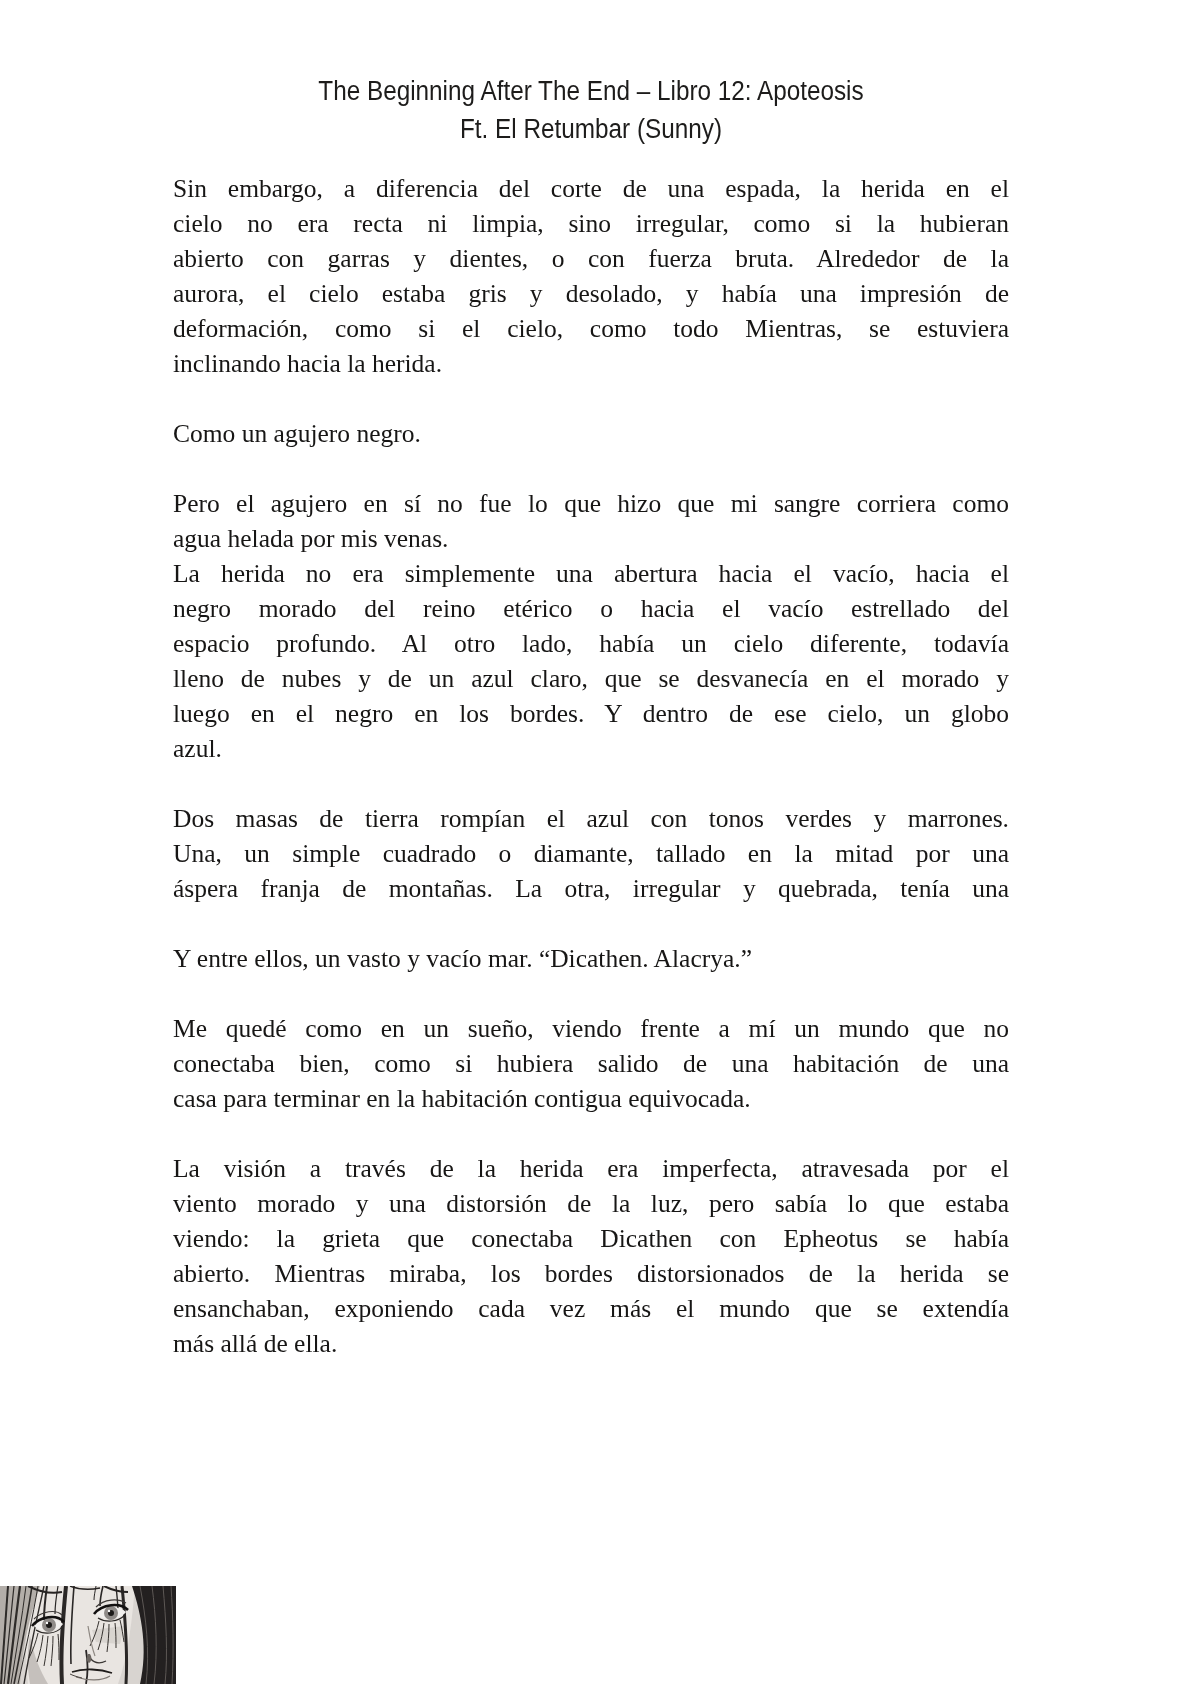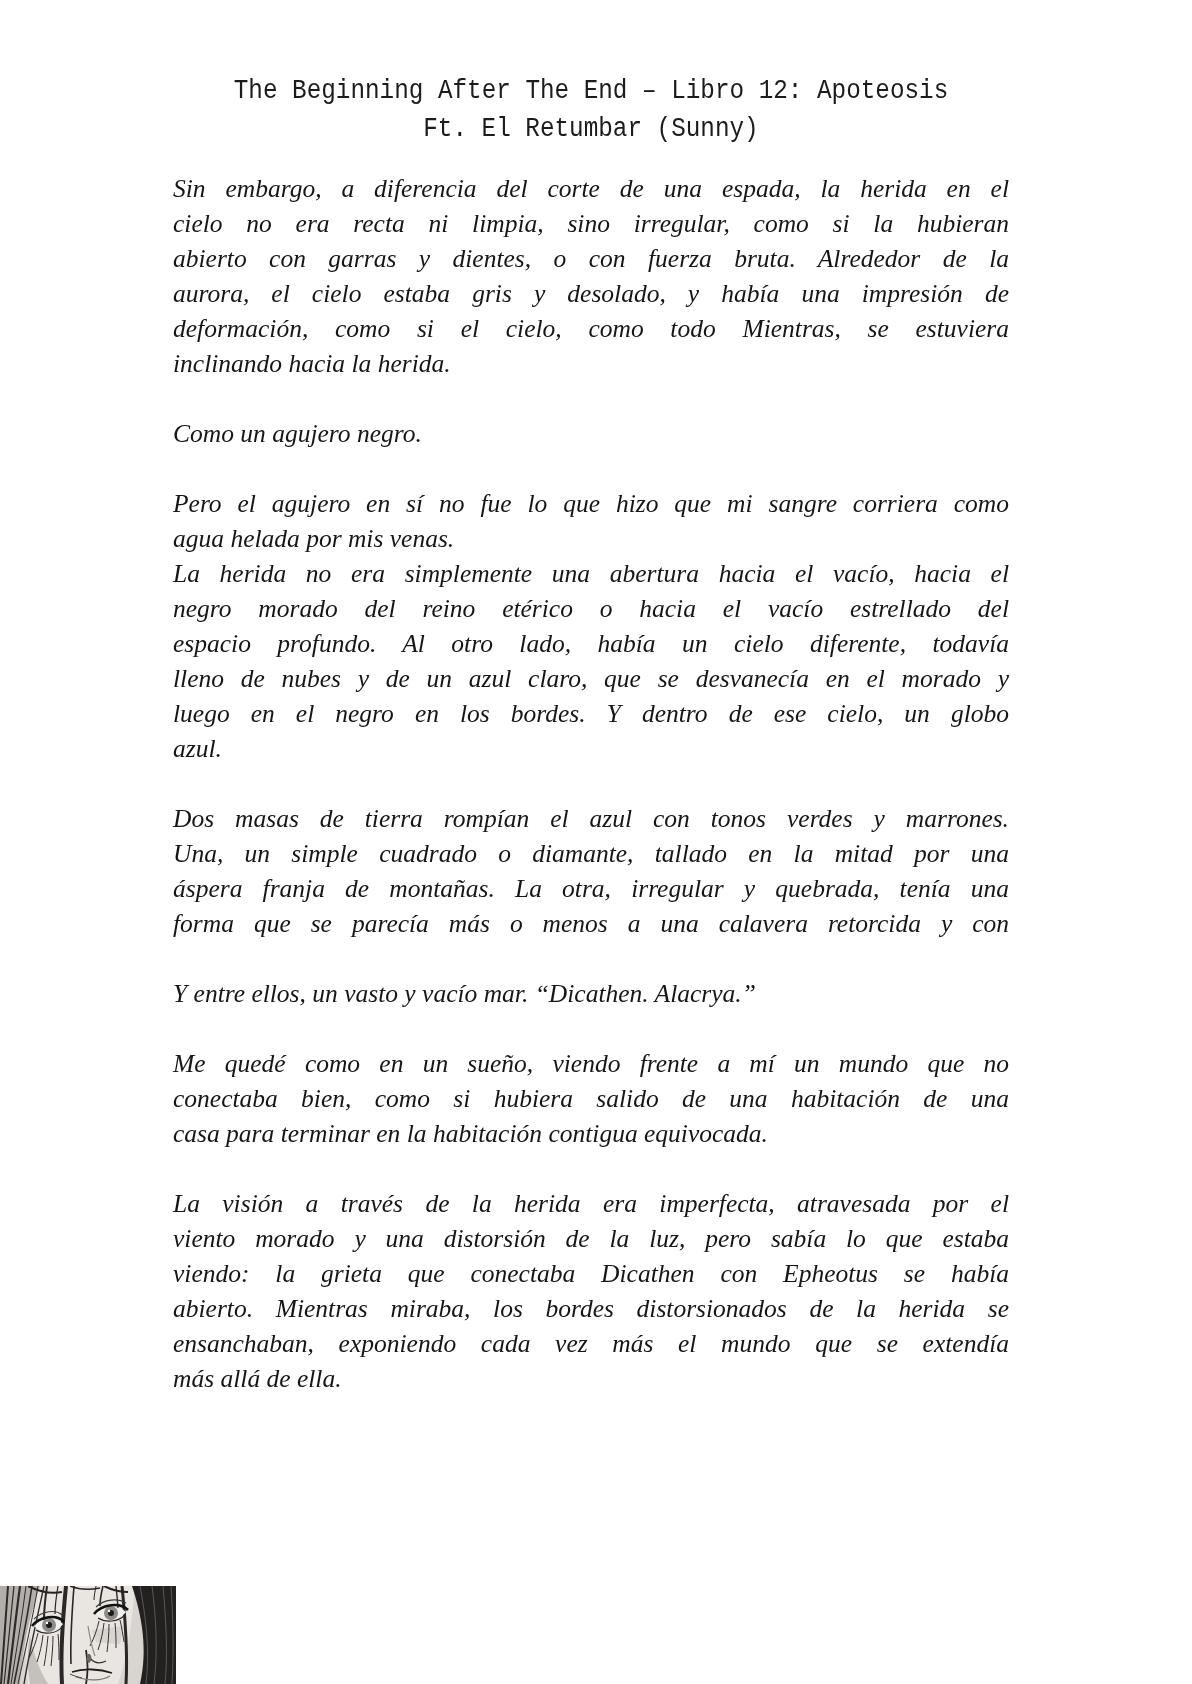--- a/index.html
+++ b/index.html
@@ -7,30 +7,29 @@
     position:relative;
     width:1192px;height:1684px;
     background:#ffffff;
     overflow:hidden;
     font-family:"Liberation Serif", serif;
     color:#171615;
   }
   .title-wrap{
     position:absolute;top:72px;left:173px;width:836px;
     text-align:center;
-    font-family:Liberation Mono, monospace;
+    font-family:Liberation Sans, sans-serif;
     font-size:27px;line-height:38px;
     color:#1d1c1b;
     letter-spacing:0px;
   }
   .title-line{display:block;transform:scaleX(0.9);transform-origin:50% 50%;white-space:nowrap;}
   .doc-body{
     position:absolute;left:173px;top:171px;width:836px;
     font-size:25.5px;
-    font-style:italic;
   }
   .block{margin:0 0 35px 0;}
   .block:last-child{margin-bottom:7px;}
   .line{
     line-height:35px;
     text-align:left;
   }
   .line.fill{
     text-align:justify;
     text-align-last:justify;
@@ -70,21 +69,20 @@
         <div class="line fill">negro morado del reino etérico o hacia el vacío estrellado del</div>
         <div class="line fill">espacio profundo. Al otro lado, había un cielo diferente, todavía</div>
         <div class="line fill">lleno de nubes y de un azul claro, que se desvanecía en el morado y</div>
         <div class="line fill">luego en el negro en los bordes. Y dentro de ese cielo, un globo</div>
         <div class="line">azul.</div>
       </div>
       <div class="block">
         <div class="line fill">Dos masas de tierra rompían el azul con tonos verdes y marrones.</div>
         <div class="line fill">Una, un simple cuadrado o diamante, tallado en la mitad por una</div>
         <div class="line fill">áspera franja de montañas. La otra, irregular y quebrada, tenía una</div>
-        <div class="line fill">forma que se parecía más o menos a una calavera retorcida y con</div>
       </div>
       <div class="block">
         <div class="line">Y entre ellos, un vasto y vacío mar. “Dicathen. Alacrya.”</div>
       </div>
       <div class="block">
         <div class="line fill">Me quedé como en un sueño, viendo frente a mí un mundo que no</div>
         <div class="line fill">conectaba bien, como si hubiera salido de una habitación de una</div>
         <div class="line">casa para terminar en la habitación contigua equivocada.</div>
       </div>
       <div class="block">

